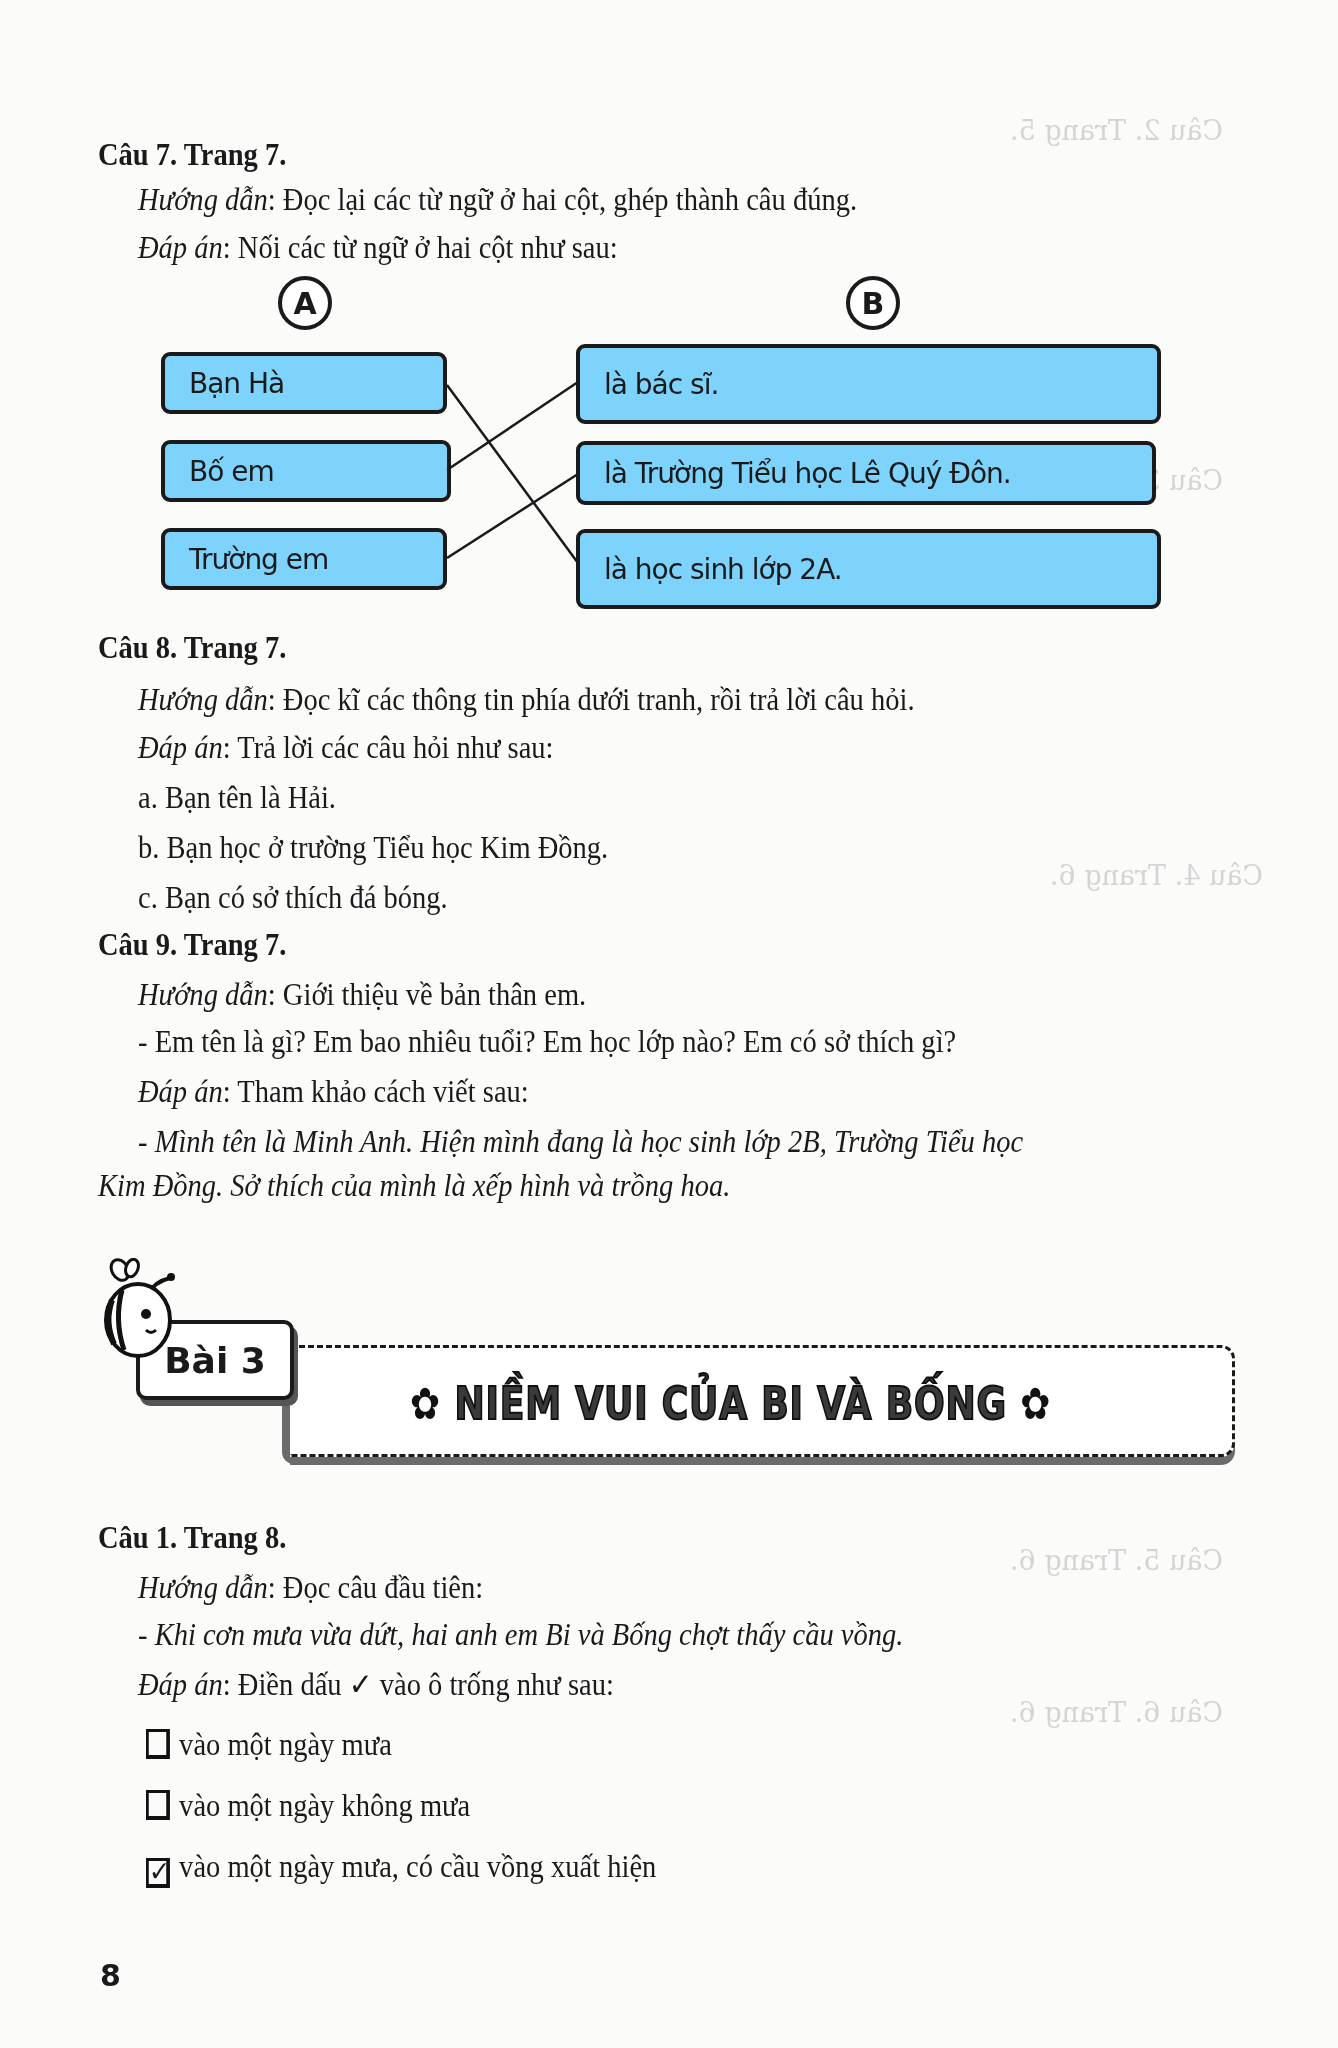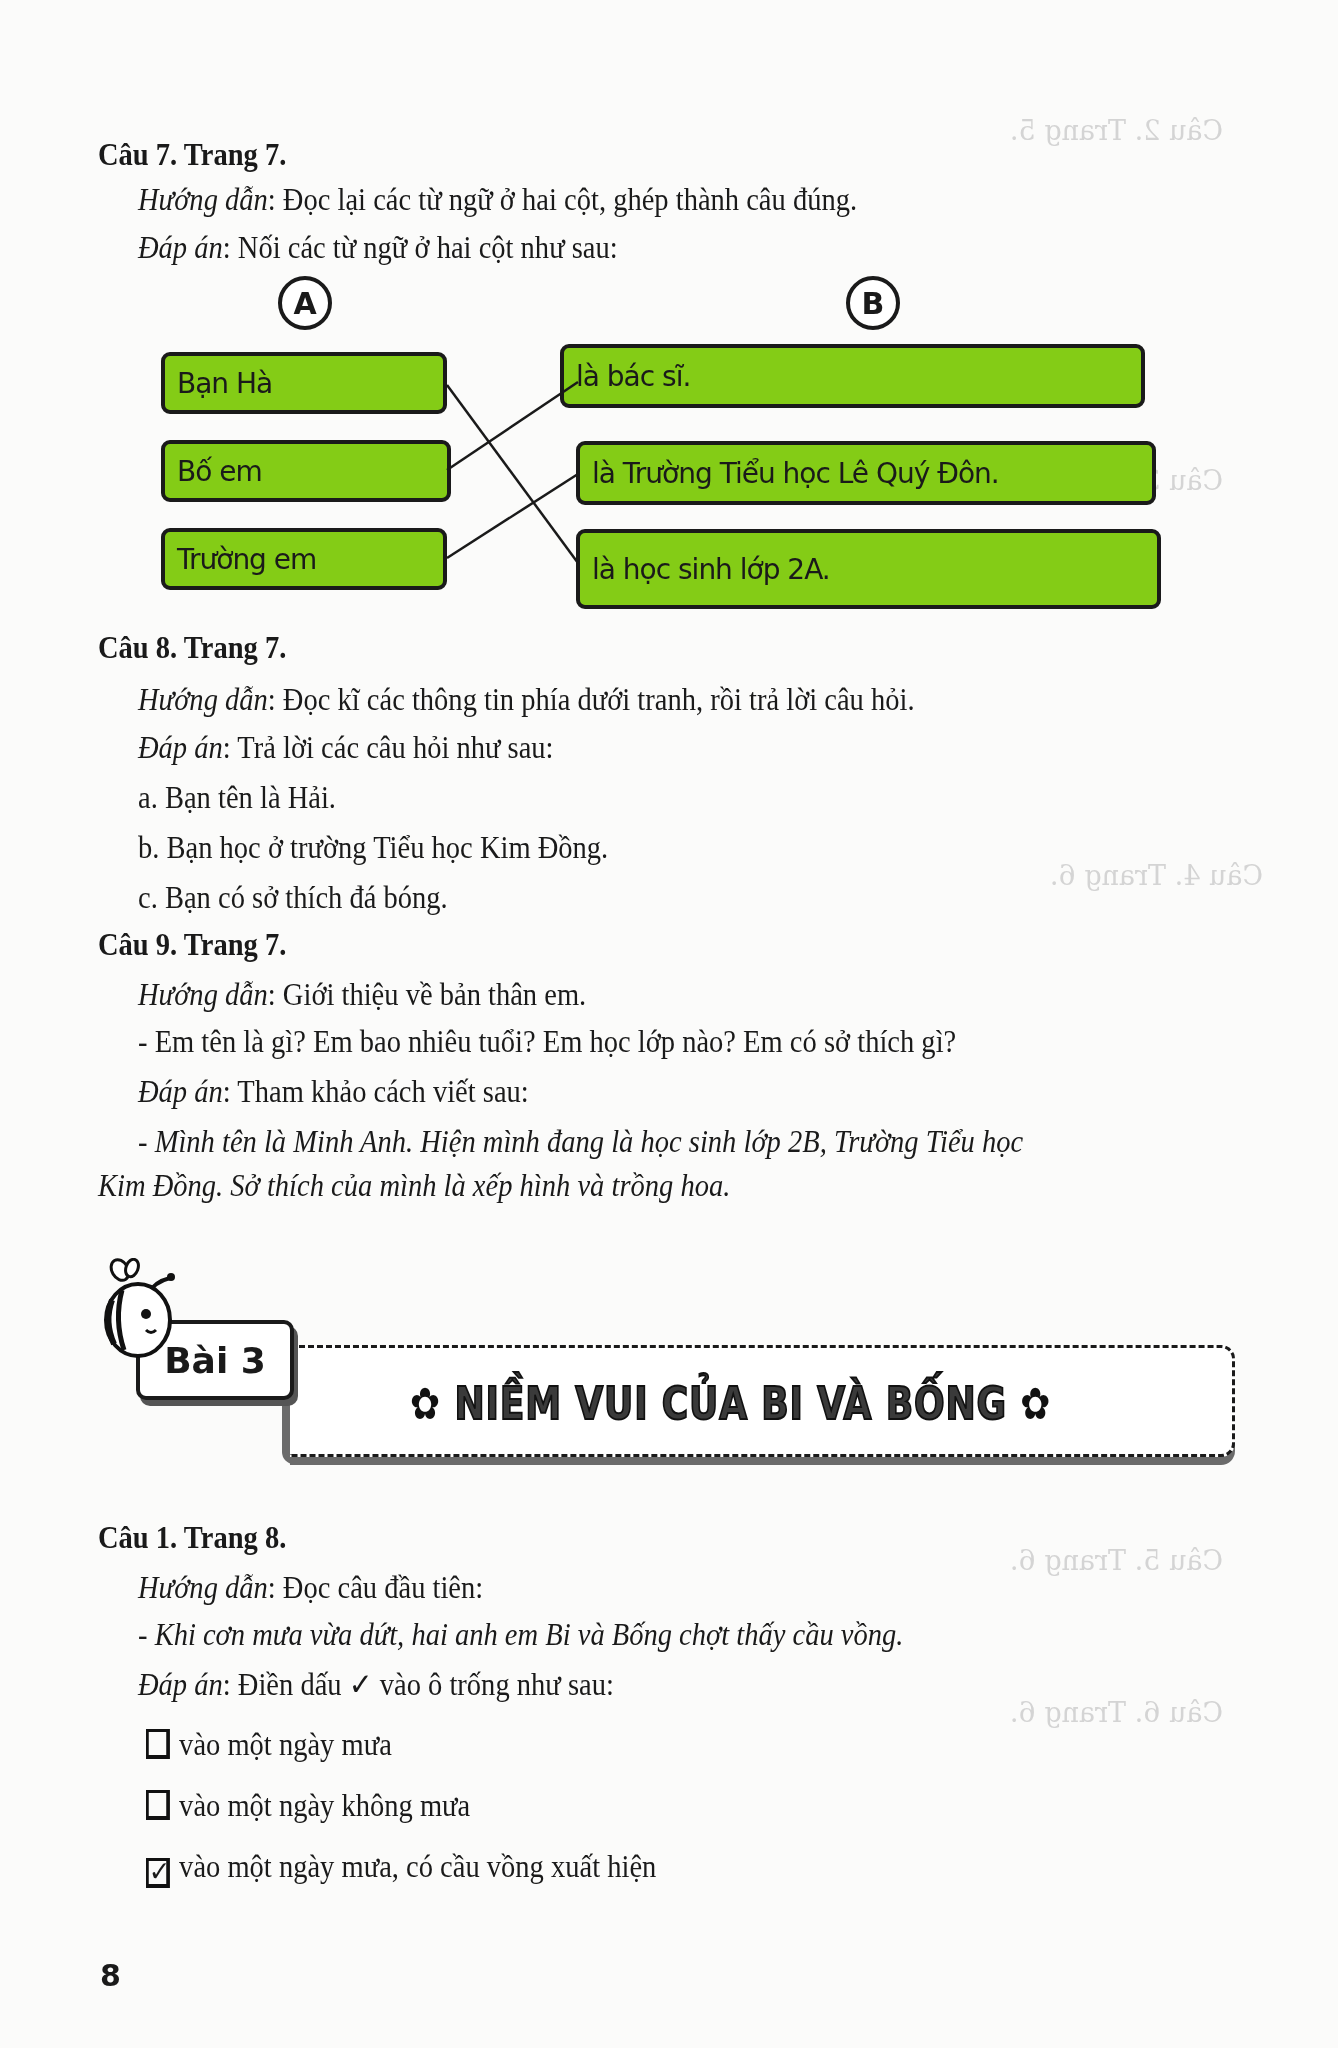--- a/index.html
+++ b/index.html
@@ -11,22 +11,22 @@
   }
   .ghost { position: absolute; font-family: "DejaVu Serif", serif; color: #d4d4d4; font-size: 27px; transform: scaleX(-1); white-space: nowrap; }
   .line { position: absolute; left: 0; white-space: nowrap; font-size: 31px; line-height: 40px; transform-origin: left center; transform: scaleX(0.92); }
   .q { font-weight: bold; }
   .it { font-style: italic; }
   .ind { left: 138px; }
   .lft { left: 98px; }
 
   .circ { position: absolute; width: 54px; height: 54px; border: 4px solid #1a1a1a; border-radius: 50%;
     font-family: "DejaVu Sans", sans-serif; font-weight: bold; font-size: 30px; display: flex; align-items: center; justify-content: center; background: #fff; box-sizing: border-box; }
-  .mbox { position: absolute; border: 4px solid #1a1a1a; border-radius: 9px; background: #84cc16; box-sizing: border-box;
-    font-family: "DejaVu Sans", sans-serif; font-size: 28px; display: flex; align-items: center; padding-left: 12px; letter-spacing: -1px; }
+  .mbox { position: absolute; border: 4px solid #1a1a1a; border-radius: 9px; background: #7dd3fc; box-sizing: border-box;
+    font-family: "DejaVu Sans", sans-serif; font-size: 28px; display: flex; align-items: center; padding-left: 24px; letter-spacing: -1px; }
   svg.lines { position: absolute; left: 0; top: 0; }
 
   .lesson-tag { position: absolute; left: 136px; top: 1320px; width: 158px; height: 80px; border: 4px solid #1a1a1a; border-radius: 10px; background: #fff; box-sizing: border-box;
     box-shadow: 4px 6px 0 #555; font-family: "DejaVu Sans", sans-serif; font-weight: bold; font-size: 36px; display: flex; align-items: center; justify-content: center; z-index: 3; }
   .banner { position: absolute; left: 290px; top: 1345px; width: 945px; height: 112px; border: 3px dashed #1a1a1a; border-left: none; border-radius: 0 14px 14px 0; background: #fff; box-sizing: border-box; box-shadow: 0 8px 0 #6b6b6b; z-index: 2; }
   .banner-shadow-left { position: absolute; left: 282px; top: 1398px; width: 12px; height: 66px; background: #6b6b6b; border-radius: 0 0 0 14px; z-index: 1; }
   .banner-title { position: absolute; left: 410px; top: 1378px; font-family: "DejaVu Sans", sans-serif; font-weight: bold; font-size: 44px; letter-spacing: 1px; color: #3a3a3a;
     -webkit-text-stroke: 2px #111; z-index: 4; transform: scaleX(0.82); transform-origin: left center; white-space: nowrap; }
   .flower { color: #111; -webkit-text-stroke: 0; }
   .bee { position: absolute; left: 96px; top: 1258px; z-index: 4; }
@@ -48,21 +48,21 @@
   <div class="line ind" style="top:180px;"><span class="it">Hướng dẫn</span><span>: Đọc lại các từ ngữ ở hai cột, ghép thành câu đúng.</span></div>
   <div class="line ind" style="top:228px;"><span class="it">Đáp án</span><span>: Nối các từ ngữ ở hai cột như sau:</span></div>
 
   <div class="circ" style="left:278px; top:276px;">A</div>
   <div class="circ" style="left:846px; top:276px;">B</div>
 
   <div class="mbox" style="left:161px; top:352px; width:286px; height:62px;">Bạn Hà</div>
   <div class="mbox" style="left:161px; top:440px; width:290px; height:62px;">Bố em</div>
   <div class="mbox" style="left:161px; top:528px; width:286px; height:62px;">Trường em</div>
 
-  <div class="mbox" style="left:560px; top:344px; width:585px; height:64px;">là bác sĩ.</div>
+  <div class="mbox" style="left:576px; top:344px; width:585px; height:80px;">là bác sĩ.</div>
   <div class="mbox" style="left:576px; top:441px; width:580px; height:64px;">là Trường Tiểu học Lê Quý Đôn.</div>
   <div class="mbox" style="left:576px; top:529px; width:585px; height:80px;">là học sinh lớp 2A.</div>
 
   <svg class="lines" width="1338" height="700">
     <line x1="447" y1="385" x2="578" y2="563" stroke="#1a1a1a" stroke-width="2.5"></line>
     <line x1="447" y1="470" x2="578" y2="382" stroke="#1a1a1a" stroke-width="2.5"></line>
     <line x1="447" y1="558" x2="578" y2="474" stroke="#1a1a1a" stroke-width="2.5"></line>
   </svg>
 </section>
 

